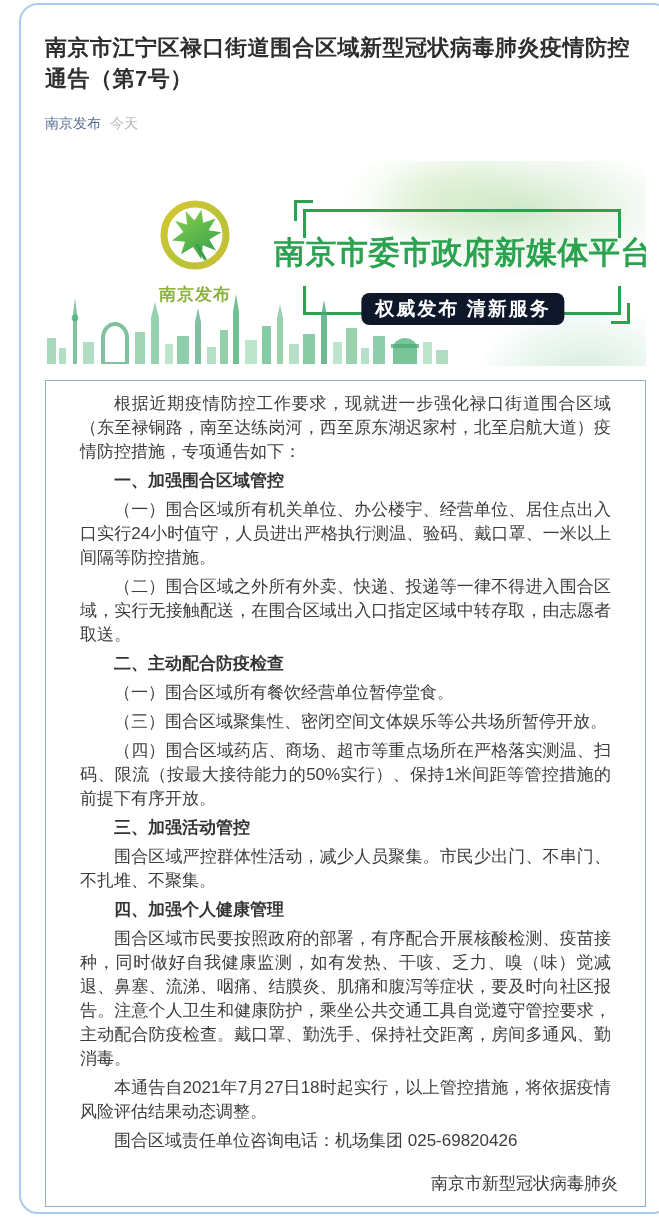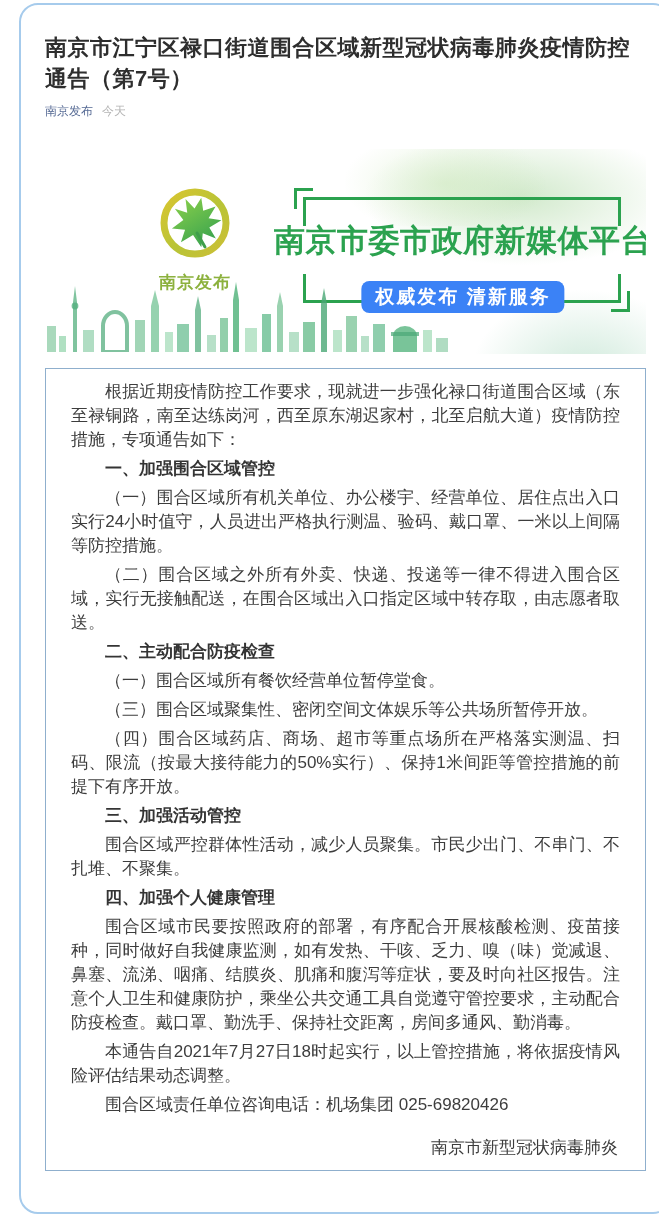--- a/index.html
+++ b/index.html
@@ -10,21 +10,21 @@
   .frame{
     box-sizing:border-box;position:absolute;left:19px;top:3px;
     width:653px;height:1211px;background:#ffffff;
     border:2px solid #a6cbec;border-radius:19px;overflow:hidden;
   }
   .inner{padding:0 24px;}
   .article-title{
     margin:27px 0 0 0;font-size:22px;line-height:31px;font-weight:600;
     color:#2e2e2e;letter-spacing:.5px;
   }
-  .byline{margin-top:7px;font-size:12px;line-height:20px;}
+  .byline{margin-top:19px;font-size:14px;line-height:20px;}
   .account{color:#576b95;cursor:pointer;}
   .pub-date{color:#b5b5b5;margin-left:9px;}
 
   
   .banner{position:relative;margin-top:28px;height:205px;overflow:hidden;background:#fff;}
   .wash{position:absolute;pointer-events:none;}
   .wash1{right:-6px;top:-8px;width:290px;height:125px;
     background:radial-gradient(ellipse at 55% 45%,rgba(173,216,163,.55),rgba(173,216,163,0) 70%);}
   .wash2{right:-34px;top:140px;width:210px;height:170px;
     background:radial-gradient(ellipse at 55% 50%,rgba(150,208,176,.45),rgba(150,208,176,0) 70%);}
@@ -43,32 +43,32 @@
   .bracket-bottom::after{
     content:"";position:absolute;right:-12px;bottom:-12px;width:16px;height:18px;
     border-bottom:3px solid #2ba24f;border-right:3px solid #2ba24f;
   }
   .banner-headline{
     position:absolute;top:32px;left:0;width:100%;text-align:center;
     font-size:31px;line-height:36px;font-weight:700;color:#2ba24f;letter-spacing:.5px;
   }
   .banner-badge{
     position:absolute;left:50%;transform:translateX(-50%);bottom:-4px;z-index:3;
-    background:#3b82f6;color:#ffffff;font-size:19px;font-weight:700;letter-spacing:2px;
+    background:#0f172a;color:#ffffff;font-size:19px;font-weight:700;letter-spacing:2px;
     padding:3px 14px;border-radius:8px;white-space:nowrap;
   }
   .skyline{position:absolute;left:2px;bottom:2px;}
 
   
   .notice-box{
     box-sizing:border-box;margin-top:14px;border:1px solid #8fafcd;
     padding:6px 17px 10px 17px;
     font-size:17px;line-height:24px;color:#3d3d3d;text-align:justify;
   }
-  .notice-box p{margin:5px 8px;text-indent:2em;}
+  .notice-box p{margin:5px 17px;text-indent:2em;}
   .sec-heading{font-weight:700;color:#343434;}
   .signature{margin-top:18px;text-align:right;line-height:25px;padding-right:10px;}
 </style>
 </head>
 <body>
 
 <div class="frame">
   <div class="inner">
 
     <h1 class="article-title">南京市江宁区禄口街道围合区域新型冠状病毒肺炎疫情防控通告（第7号）</h1>

